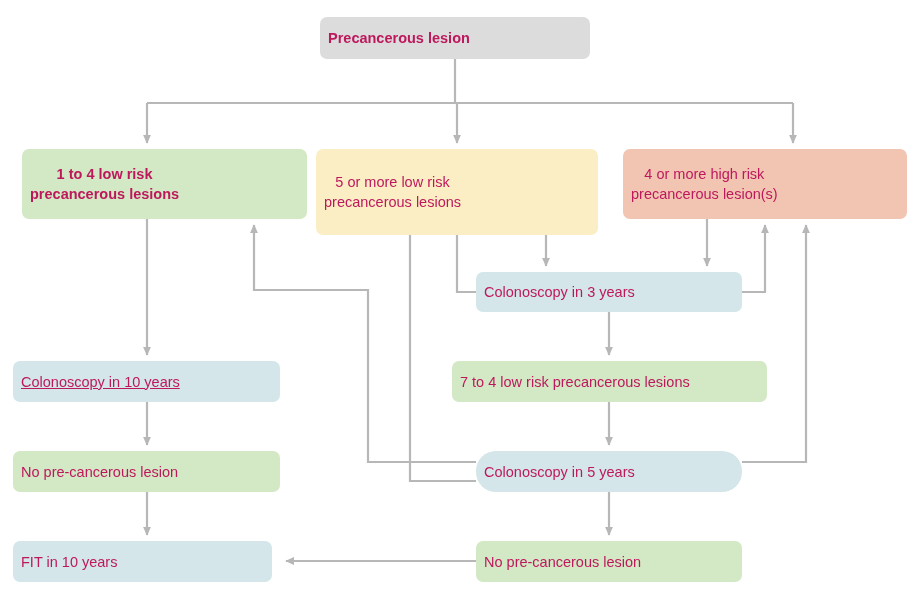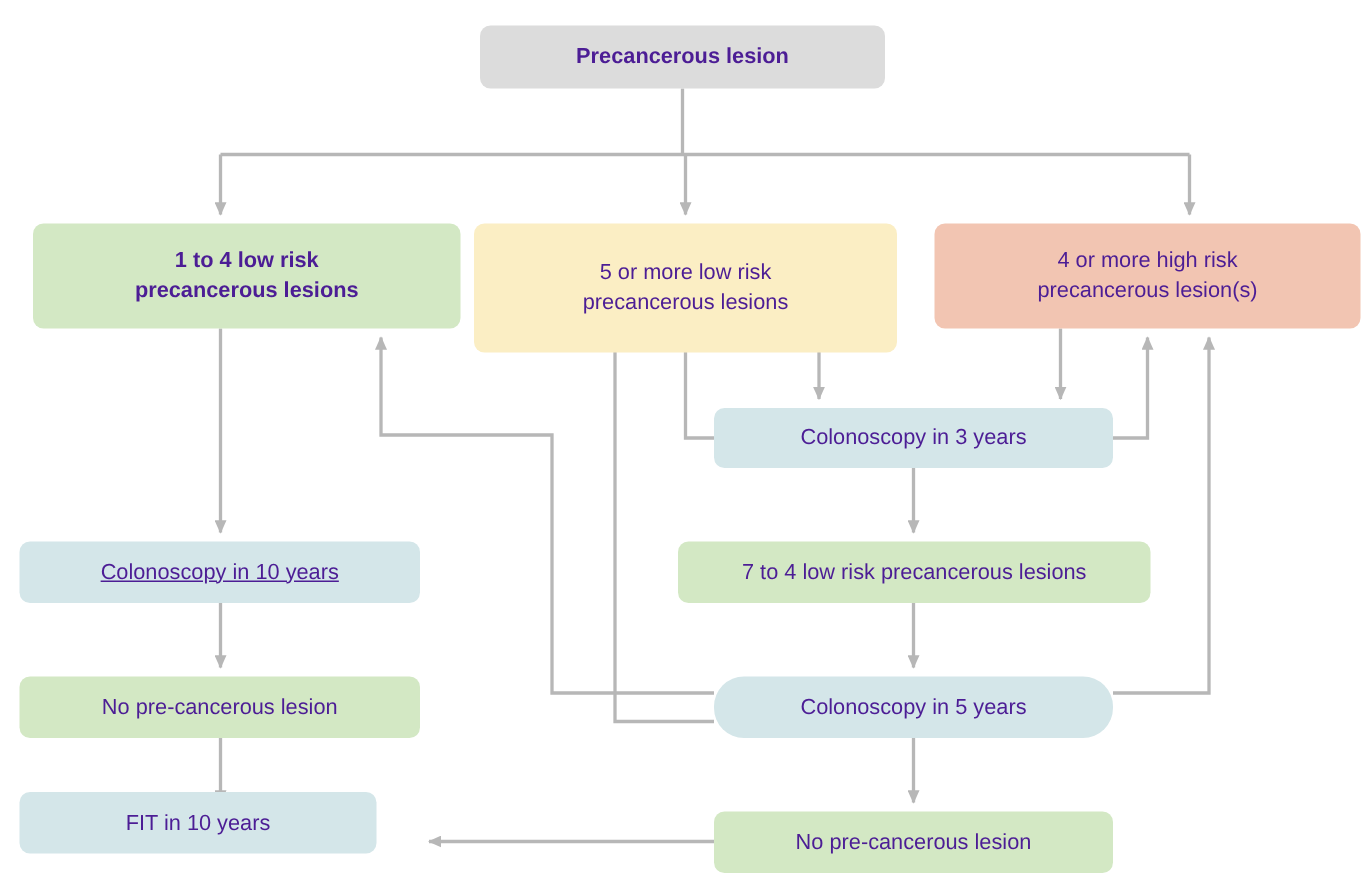--- a/index.html
+++ b/index.html
@@ -23,23 +23,22 @@
     top: 0;
     width: 912px;
     height: 595px;
   }
   .node {
     position: absolute;
     box-sizing: border-box;
     border-radius: 7px;
     display: flex;
     align-items: center;
-    justify-content: center;
     text-align: center;
-    color: #4c1d95;
+    color: #be185d;
     font-size: 14.5px;
     line-height: 1.38;
     padding: 4px 8px;
     z-index: 2;
   }
   .node.root {
     font-weight: bold;
     font-size: 14.5px;
   }
   .node span {
@@ -103,20 +102,20 @@
       </div>
       <div class="node" style="left: 452px; top: 361px; width: 315px; height: 41px; background: rgb(211, 232, 196);">
         <span>7 to 4 low risk precancerous lesions</span>
       </div>
       <div class="node" style="left: 13px; top: 451px; width: 267px; height: 41px; background: rgb(211, 232, 196);">
         <span>No pre-cancerous lesion</span>
       </div>
       <div class="node" style="left: 476px; top: 451px; width: 266px; height: 41px; background: rgb(212, 230, 233); border-radius: 20px;">
         <span>Colonoscopy in 5 years</span>
       </div>
-      <div class="node" style="left: 13px; top: 528px; width: 238px; height: 41px; background: rgb(212, 230, 233);">
+      <div class="node" style="left: 13px; top: 541px; width: 259px; height: 41px; background: rgb(212, 230, 233);">
         <span>FIT in 10 years</span>
       </div>
       <div class="node" style="left: 476px; top: 541px; width: 266px; height: 41px; background: rgb(211, 232, 196);">
         <span>No pre-cancerous lesion</span>
       </div>
     </div>
 </div>
 
 </body></html>

